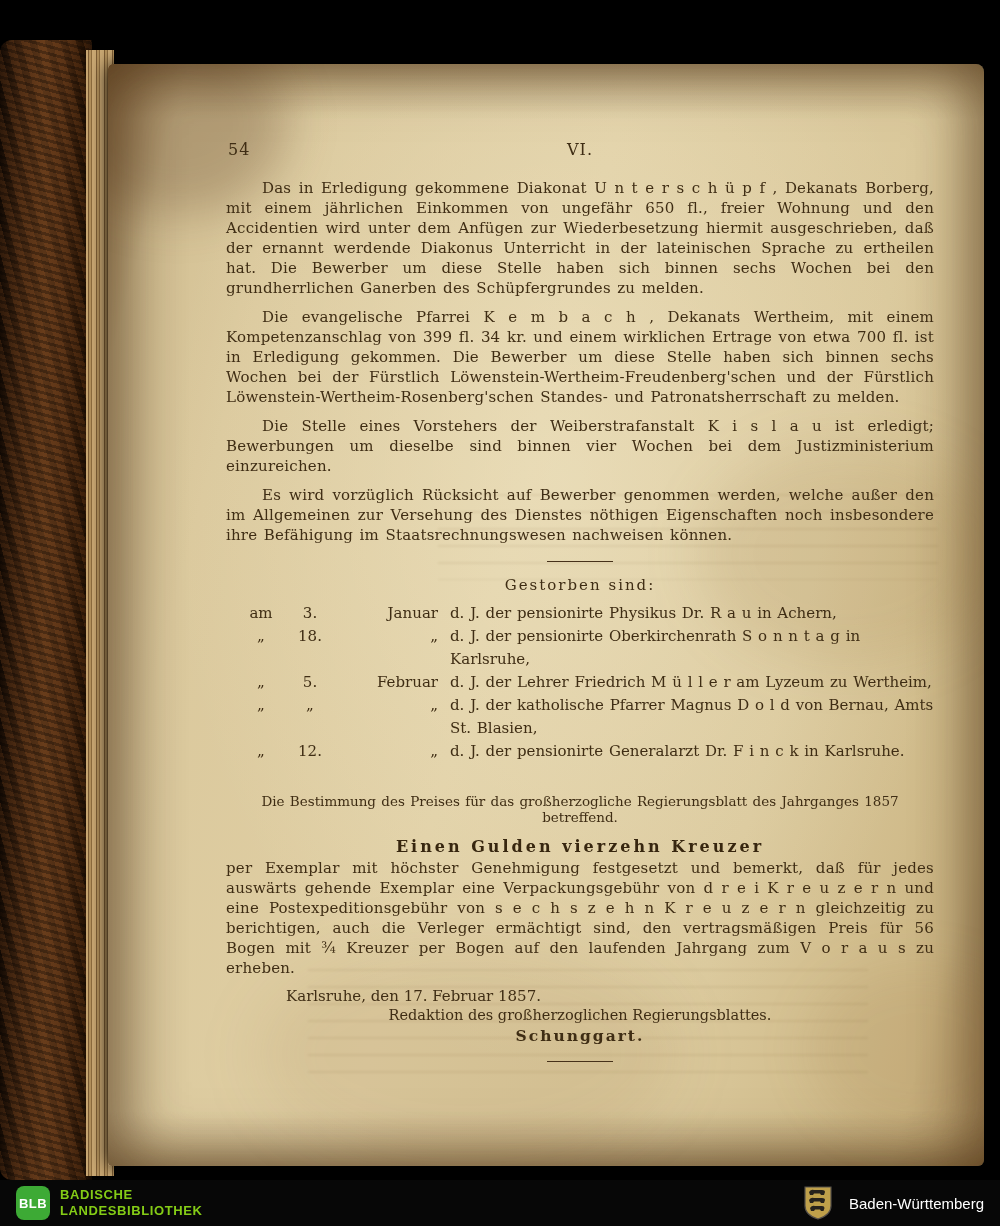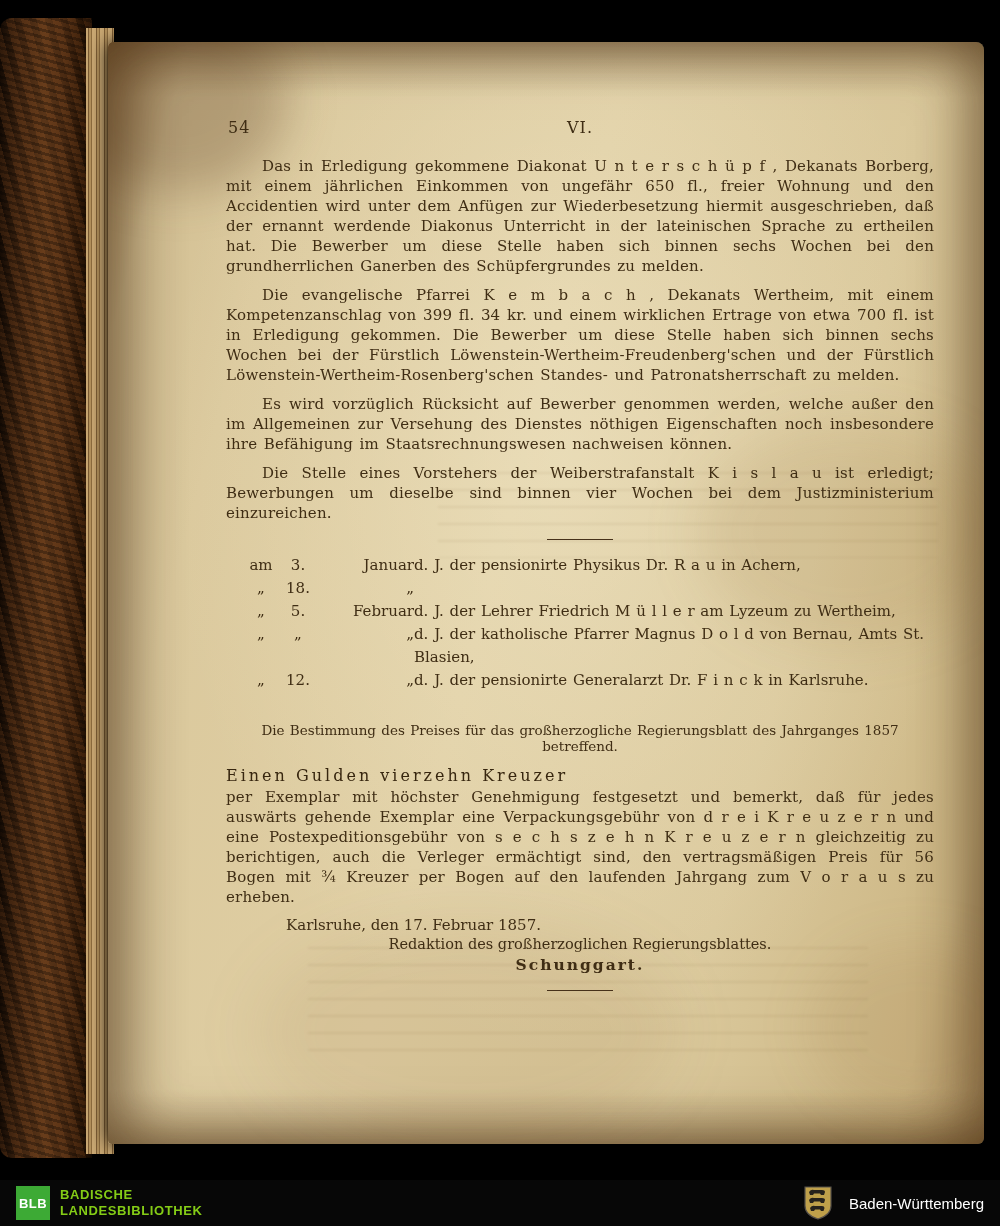--- a/index.html
+++ b/index.html
@@ -6,21 +6,21 @@
   html, body { margin: 0; padding: 0; }
   body {
     width: 1000px; height: 1226px;
     background: #000;
     position: relative;
     overflow: hidden;
     font-family: "DejaVu Serif", "Liberation Serif", serif;
   }
 
   
-  .book { position: absolute; left: 0; top: 12px; width: 998px; height: 1154px; }
+  .book { position: absolute; left: 0; top: 34px; width: 998px; height: 1154px; }
 
   .leather {
     position: absolute; left: 0; top: 6px; bottom: 8px; width: 92px;
     border-radius: 12px 0 0 12px;
     background:
       repeating-linear-gradient(15deg, rgba(0,0,0,0.28) 0 3px, rgba(0,0,0,0) 3px 7px),
       repeating-linear-gradient(75deg, rgba(170,95,40,0.18) 0 8px, rgba(0,0,0,0) 8px 15px),
       linear-gradient(90deg, #150b04 0%, #3f2410 22%, #5a3518 48%, #4a2a12 70%, #241204 92%, #0e0702 100%);
   }
 
@@ -83,50 +83,50 @@
 
   .deaths-title {
     margin: 2px 0 10px 0; text-align: center;
     font-size: 18px; font-weight: bold; letter-spacing: 7px; color: #352410;
   }
   .deaths-sub { text-align: center; font-size: 15px; letter-spacing: 2px; margin-bottom: 8px; }
 
   .death-list { margin: 0 0 0 18px; font-size: 15px; }
   .death-row {
     display: grid; grid-template-columns: 34px 40px 96px 1fr;
-    column-gap: 0; line-height: 23px;
+    column-gap: 12px; line-height: 23px;
   }
   .death-row .marker { text-align: center; }
   .death-row .day { text-align: center; }
   .death-row .month { text-align: right; }
   .death-row .dtext { text-align: left; word-spacing: 1px; }
 
   .notice-subject {
     margin: 30px 0 12px 0; text-align: center;
     font-size: 13.5px; word-spacing: 1px;
   }
   .price-line {
-    font-size: 16px; letter-spacing: 3px;
-    margin: 2px 0 2px 0; font-weight: normal; color: #37260f;
+    text-align: center; font-size: 16px; letter-spacing: 3px;
+    margin: 2px 0 2px 0; font-weight: bold; color: #37260f;
   }
   .place-date { margin: 4px 0 0 60px; font-size: 15px; }
   .issuer { text-align: center; font-size: 14.5px; margin-top: 2px; }
   .signature { text-align: center; font-size: 15.5px; letter-spacing: 2px; margin-top: 3px; font-weight: bold; }
 
   
   footer {
     position: absolute; left: 0; bottom: 0; width: 1000px; height: 46px;
     background: #070707;
     display: flex; align-items: center; justify-content: space-between;
     padding: 0 16px;
     font-family: "Liberation Sans", "DejaVu Sans", sans-serif;
   }
   .footer-left { display: flex; align-items: center; gap: 10px; }
   .blb-logo {
-    width: 34px; height: 34px; border-radius: 0;
+    width: 34px; height: 34px; border-radius: 8px;
     display: flex; align-items: center; justify-content: center;
     color: #fff; font-weight: bold; font-size: 13px; letter-spacing: 0.5px;
     cursor: pointer;
   }
   .lib-name { color: #84cc16; font-weight: bold; font-size: 13px; line-height: 1.2; letter-spacing: 0.6px; }
   .footer-right { display: flex; align-items: center; gap: 16px; color: #fff; font-size: 15px; cursor: pointer; }
 </style>
 </head>
 <body>
 
@@ -144,37 +144,39 @@
 
     <div class="content">
 
       <div class="page-head">
         <span class="page-num">54</span>
         <span class="section-num">VI.</span>
       </div>
 
       <p class="para">Das in Erledigung gekommene Diakonat U n t e r s c h ü p f , Dekanats Borberg, mit einem jährlichen Einkommen von ungefähr 650 fl., freier Wohnung und den Accidentien wird unter dem Anfügen zur Wiederbesetzung hiermit ausgeschrieben, daß der ernannt werdende Diakonus Unterricht in der lateinischen Sprache zu ertheilen hat. Die Bewerber um diese Stelle haben sich binnen sechs Wochen bei den grundherrlichen Ganerben des Schüpfergrundes zu melden.</p>
       <p class="para">Die evangelische Pfarrei K e m b a c h , Dekanats Wertheim, mit einem Kompetenzanschlag von 399 fl. 34 kr. und einem wirklichen Ertrage von etwa 700 fl. ist in Erledigung gekommen. Die Bewerber um diese Stelle haben sich binnen sechs Wochen bei der Fürstlich Löwenstein-Wertheim-Freudenberg'schen und der Fürstlich Löwenstein-Wertheim-Rosenberg'schen Standes- und Patronatsherrschaft zu melden.</p>
+      <p class="para">Die Stelle eines Vorstehers der Weiberstrafanstalt K i s l a u ist erledigt; Bewerbungen um dieselbe sind binnen vier Wochen bei dem Justizministerium einzureichen.</p>
       <p class="para">Es wird vorzüglich Rücksicht auf Bewerber genommen werden, welche außer den im Allgemeinen zur Versehung des Dienstes nöthigen Eigenschaften noch insbesondere ihre Befähigung im Staatsrechnungswesen nachweisen können.</p>
-      <p class="para">Die Stelle eines Vorstehers der Weiberstrafanstalt K i s l a u ist erledigt; Bewerbungen um dieselbe sind binnen vier Wochen bei dem Justizministerium einzureichen.</p>
 
       <div class="divider"></div>
 
+      <div class="deaths-sub">Gestorben sind:</div>
 
       <div class="death-list">
         <div class="death-row">
           <span class="marker">am</span>
           <span class="day">3.</span>
           <span class="month">Januar</span>
           <span class="dtext">d. J. der pensionirte Physikus Dr. R a u in Achern,</span>
         </div>
         <div class="death-row">
           <span class="marker">„</span>
           <span class="day">18.</span>
           <span class="month">„</span>
+          <span class="dtext">d. J. der pensionirte Oberkirchenrath S o n n t a g in Karlsruhe,</span>
         </div>
         <div class="death-row">
           <span class="marker">„</span>
           <span class="day">5.</span>
           <span class="month">Februar</span>
           <span class="dtext">d. J. der Lehrer Friedrich M ü l l e r am Lyzeum zu Wertheim,</span>
         </div>
         <div class="death-row">
           <span class="marker">„</span>
           <span class="day">„</span>

